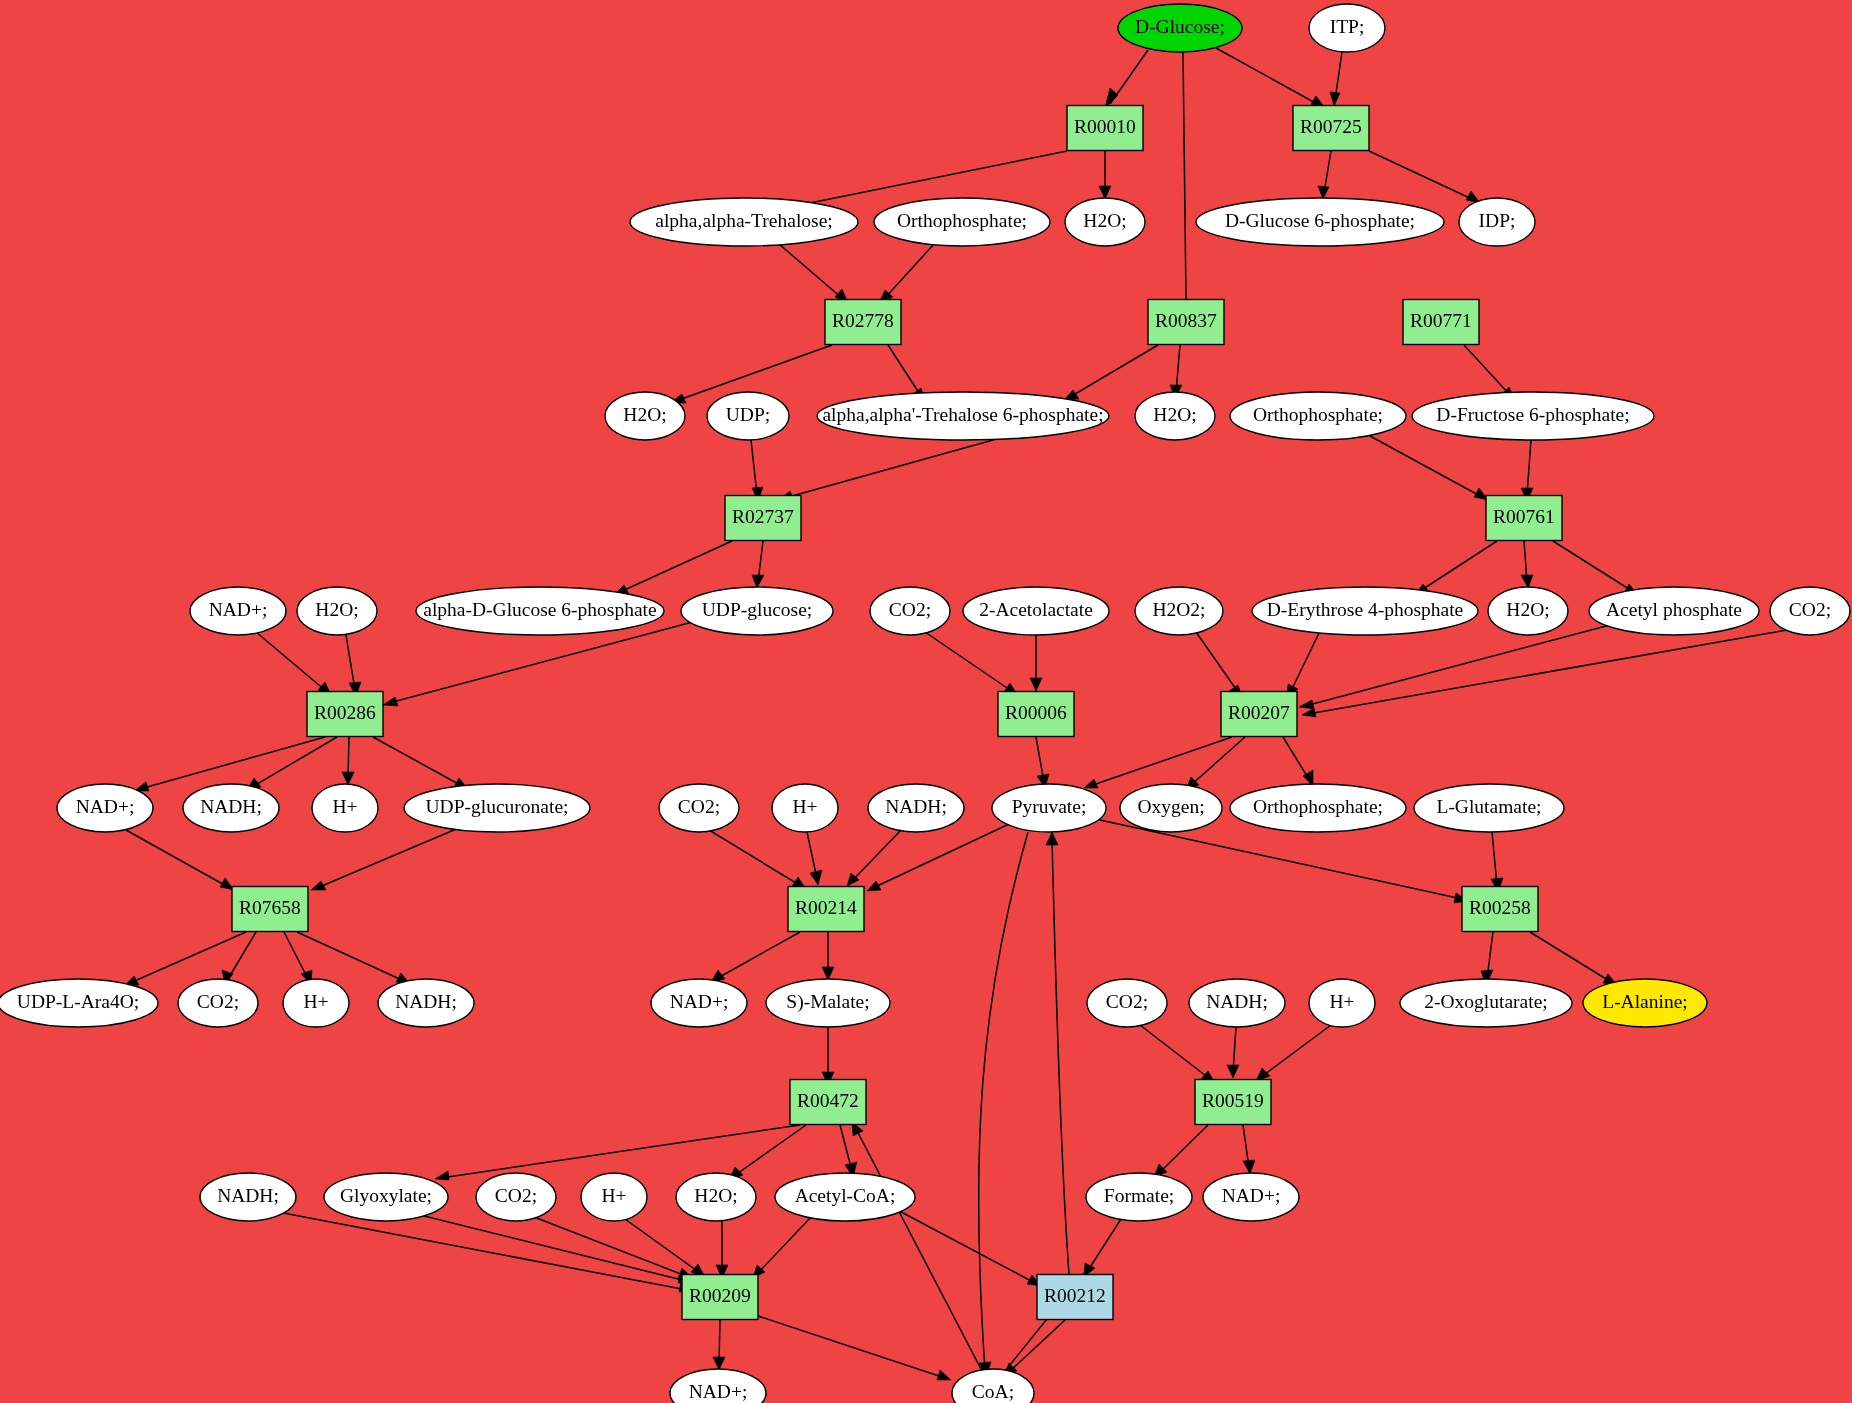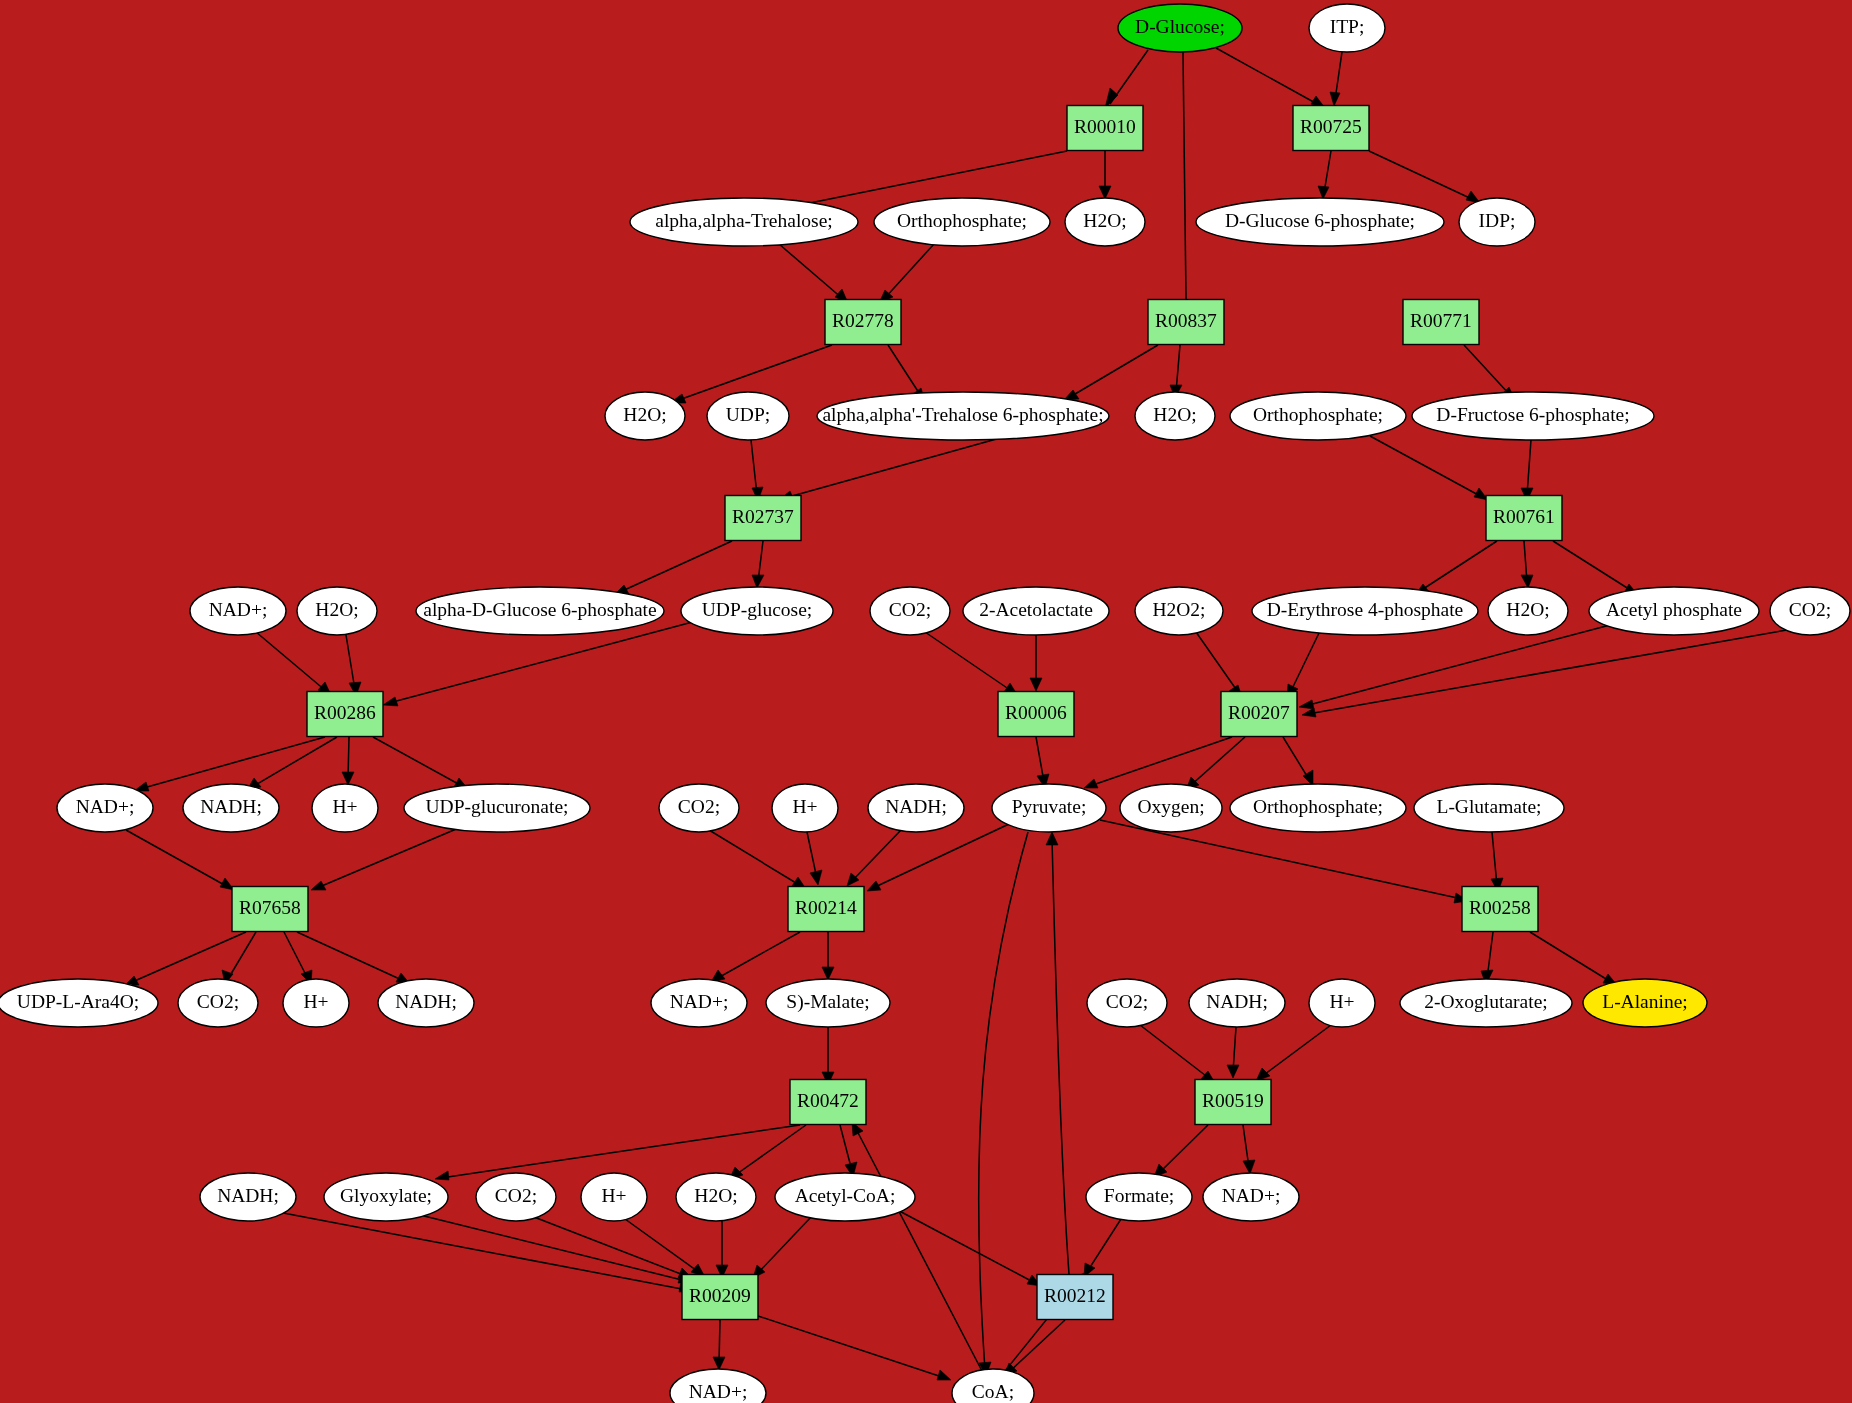--- a/index.html
+++ b/index.html
@@ -4,21 +4,21 @@
 <style>
   html, body {
     margin: 0;
     padding: 0;
     background: #ffffff;
   }
   #canvas-wrap {
     position: relative;
     width: 1852px;
     height: 1403px;
-    background: #b91c1c;
+    background: #ef4444;
     font-family: "Liberation Serif", "DejaVu Serif", serif;
   }
   svg#graph {
     display: block;
     width: 1852px;
     height: 1403px;
   }
   .node-ellipse {
     fill: #ffffff;
     stroke: #000000;

